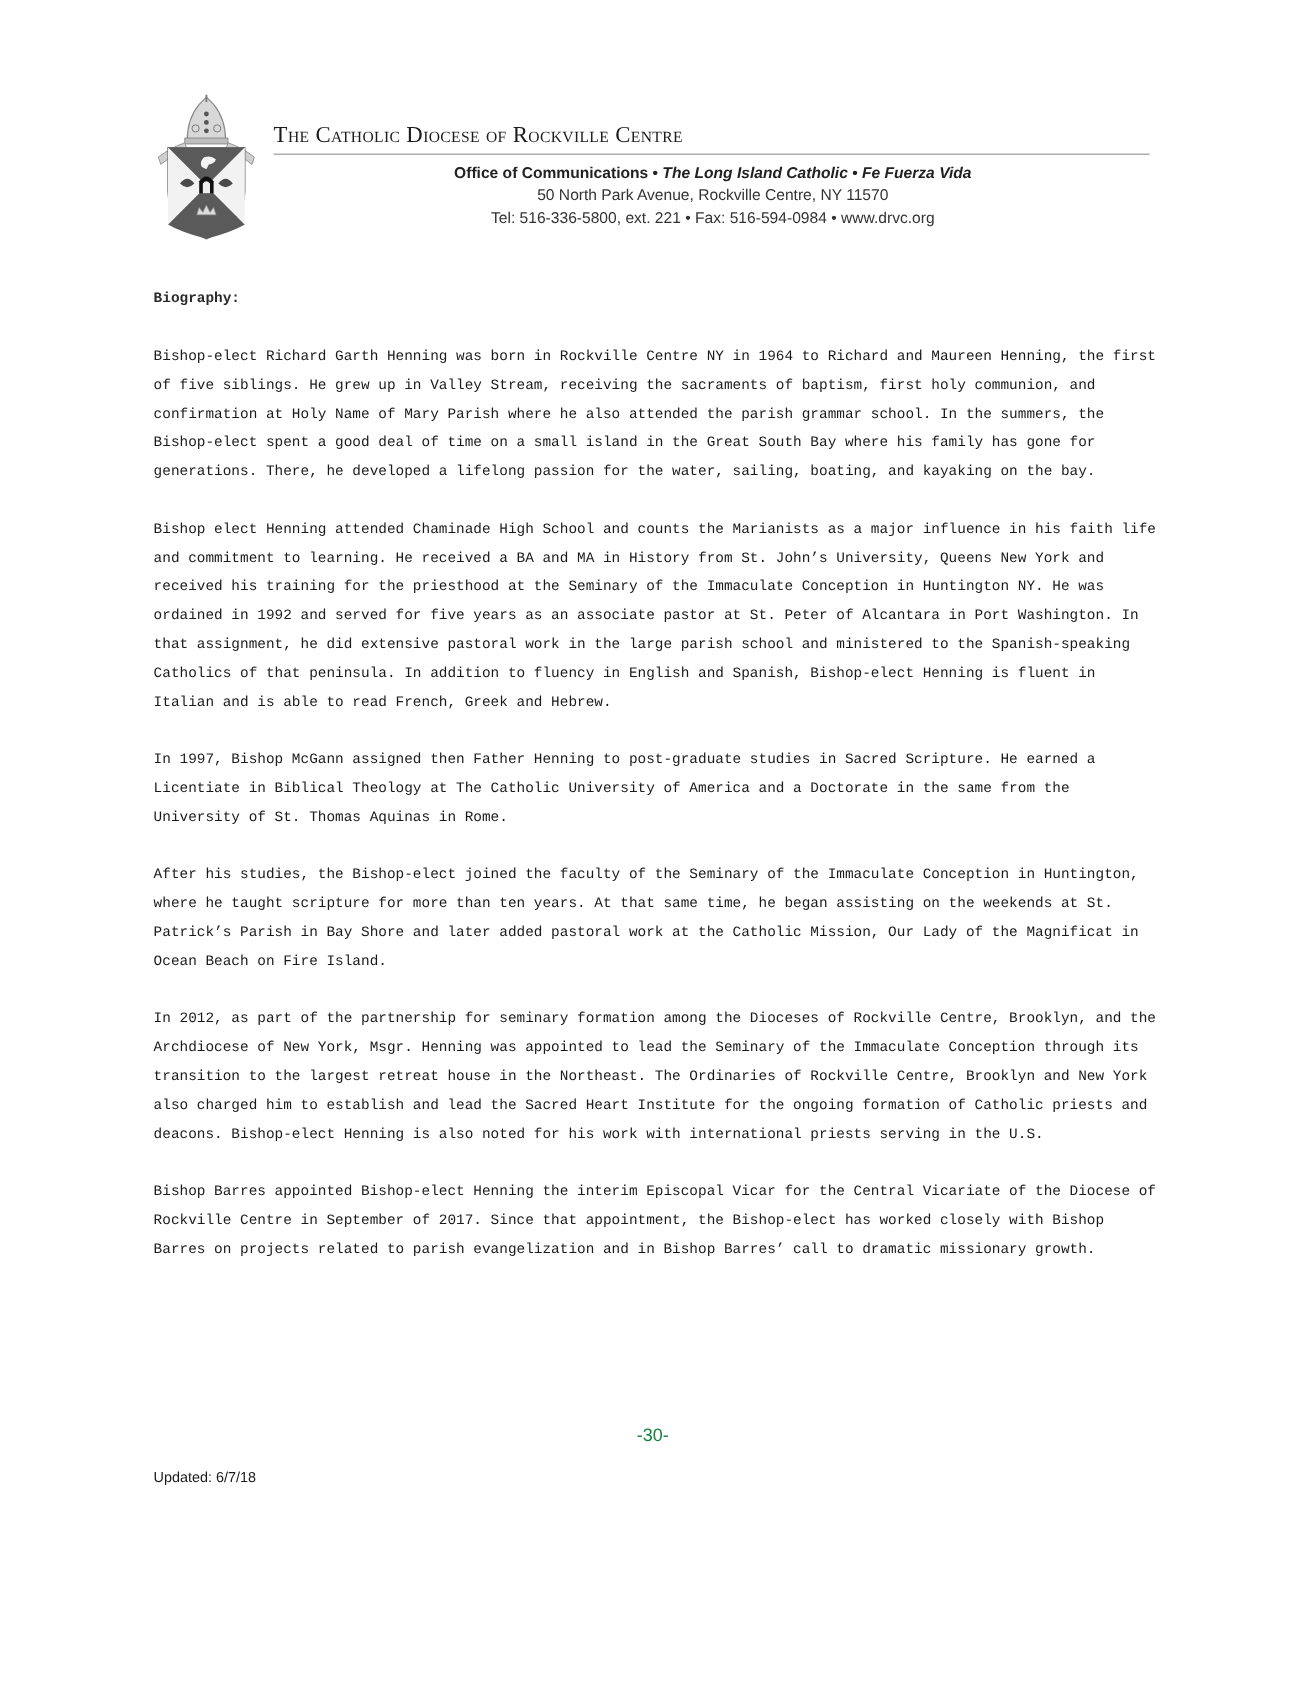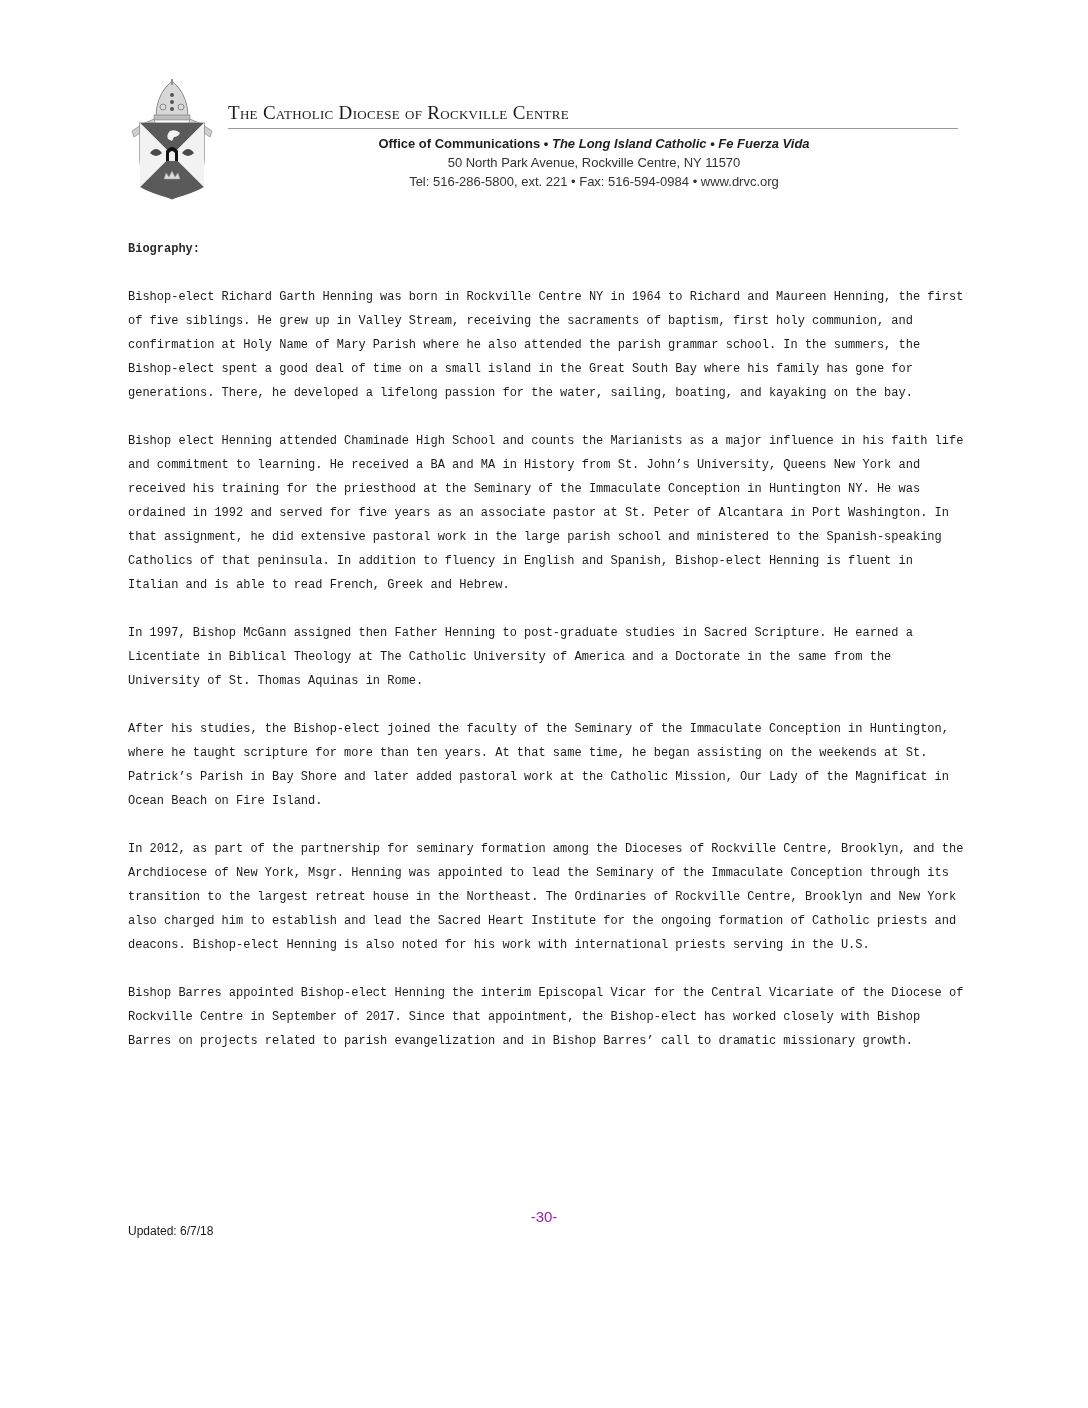--- a/index.html
+++ b/index.html
@@ -9,21 +9,21 @@
   .letterhead { position: absolute; left: 228px; top: 91px; width: 732px; }
   .lh-title { font-family: "Liberation Serif", serif; font-variant: small-caps; font-size: 19px; letter-spacing: 0.3px; color: #1b1b1b; line-height: 22px; }
   .lh-rule { height: 0; border-top: 1.5px solid #9a9a9a; margin-top: 4px; width: 730px; }
   .lh-line { font-family: "Liberation Sans", sans-serif; font-size: 13px; color: #333; line-height: 19px; white-space: nowrap; text-align: center; }
   .lh-line.first { margin-top: 5px; font-weight: bold; color: #222; }
   .lh-line .it { font-style: italic; }
   .body { position: absolute; left: 128px; top: 226px; width: 840px; font-family: Liberation Mono, monospace; font-size: 12px; line-height: 24px; color: #1a1a1a; }
   .heading { font-weight: bold; color: #2a2a2a; }
   .para { margin: 24px 0 0 0; }
   .para.first { }
-  .endmark { position: absolute; left: 0; width: 1088px; top: 1177px; text-align: center; font-family: "Liberation Sans", sans-serif; font-size: 15px; color: #a21caf; margin-top: 20px; }
+  .endmark { position: absolute; left: 0; width: 1088px; top: 1177px; text-align: center; font-family: "Liberation Sans", sans-serif; font-size: 15px; color: #15803d; }
   .updated { position: absolute; left: 128px; top: 1213px; font-family: "Liberation Sans", sans-serif; font-size: 12px; color: #1a1a1a; }
 </style>
 </head>
 <body>
 
 <div class="page">
 
   <svg class="crest" viewBox="0 0 92 126" xmlns="http://www.w3.org/2000/svg">
 
     <path d="M46 4 L40 10 Q30 22 30 40 L62 40 Q62 22 52 10 Z" fill="#d8d8d8" stroke="#8a8a8a" stroke-width="1"></path>
@@ -57,21 +57,21 @@
   </svg>
 
   <div class="letterhead">
     <div class="lh-title">The Catholic Diocese of Rockville Centre</div>
     <div class="lh-rule"></div>
     <div class="lh-line first">
       <span>Office of Communications</span><span> • </span><span class="it">The Long Island Catholic</span><span> • </span><span class="it">Fe Fuerza Vida</span>
     </div>
     <div class="lh-line">50 North Park Avenue, Rockville Centre, NY 11570</div>
     <div class="lh-line">
-      <span>Tel: 516-286-5800, ext. 221</span><span> • </span><span>Fax: 516-594-0984</span><span> • </span><span>www.drvc.org</span>
+      <span>Tel: 516-336-5800, ext. 221</span><span> • </span><span>Fax: 516-594-0984</span><span> • </span><span>www.drvc.org</span>
     </div>
   </div>
 
   <div class="body">
     <div class="heading">Biography:</div>
     <p class="para first">Bishop-elect Richard Garth Henning was born in Rockville Centre NY in 1964 to Richard and Maureen Henning, the first of five siblings.  He grew up in Valley Stream, receiving the sacraments of baptism, first holy communion, and confirmation at Holy Name of Mary Parish where he also attended the parish grammar school.  In the summers, the Bishop-elect spent a good deal of time on a small island in the Great South Bay where his family has gone for generations.  There, he developed a lifelong passion for the water, sailing, boating, and kayaking on the bay.</p>
     <p class="para">Bishop elect Henning attended Chaminade High School and counts the Marianists as a major influence in his faith life and commitment to learning. He received a BA and MA in History from St. John’s University, Queens New York and received his training for the priesthood at the Seminary of the Immaculate Conception in Huntington NY.  He was ordained in 1992 and served for five years as an associate pastor at St. Peter of Alcantara in Port Washington.  In that assignment, he did extensive pastoral work in the large parish school and ministered to the Spanish-speaking Catholics of that peninsula.  In addition to fluency in English and Spanish, Bishop-elect Henning is fluent in Italian and is able to read French, Greek and Hebrew.</p>
     <p class="para">In 1997, Bishop McGann assigned then Father Henning to post-graduate studies in Sacred Scripture.  He earned a Licentiate in Biblical Theology at The Catholic University of America and a Doctorate in the same from the University of St. Thomas Aquinas in Rome.</p>
     <p class="para">After his studies, the Bishop-elect joined the faculty of the Seminary of the Immaculate Conception in Huntington, where he taught scripture for more than ten years.  At that same time, he began assisting on the weekends at St. Patrick’s Parish in Bay Shore and later added pastoral work at the Catholic Mission, Our Lady of the Magnificat in Ocean Beach on Fire Island.</p>
     <p class="para">In 2012, as part of the partnership for seminary formation among the Dioceses of Rockville Centre, Brooklyn, and the Archdiocese of New York, Msgr. Henning was appointed to lead the Seminary of the Immaculate Conception through its transition to the largest retreat house in the Northeast.  The Ordinaries of Rockville Centre, Brooklyn and New York also charged him to establish and lead the Sacred Heart Institute for the ongoing formation of Catholic priests and deacons.  Bishop-elect Henning is also noted for his work with international priests serving in the U.S.</p>

